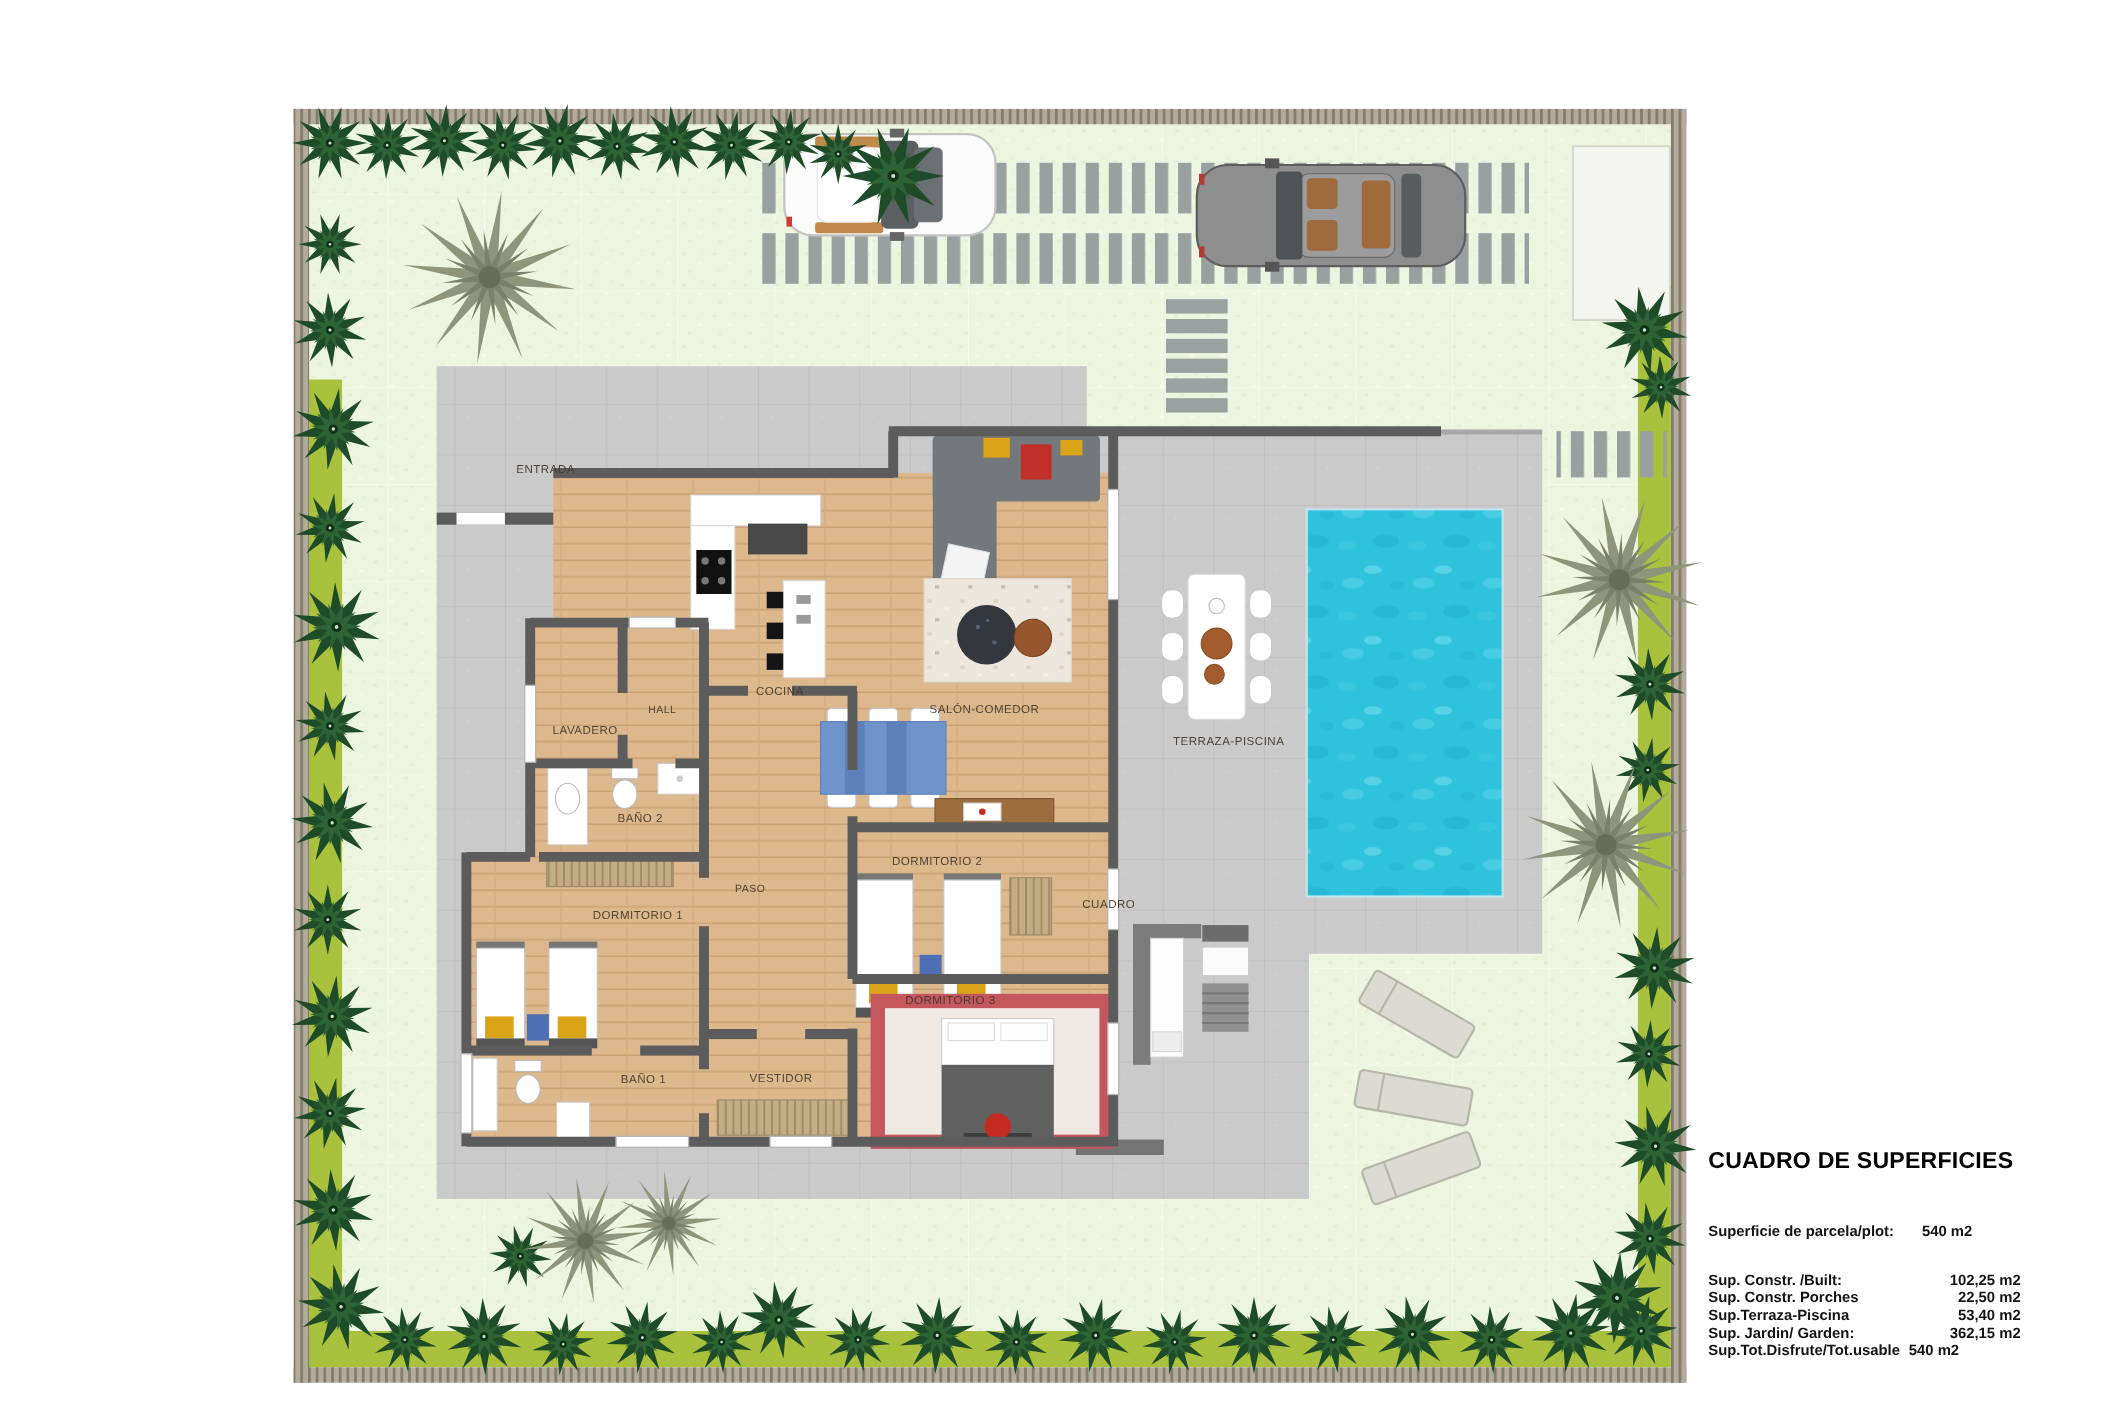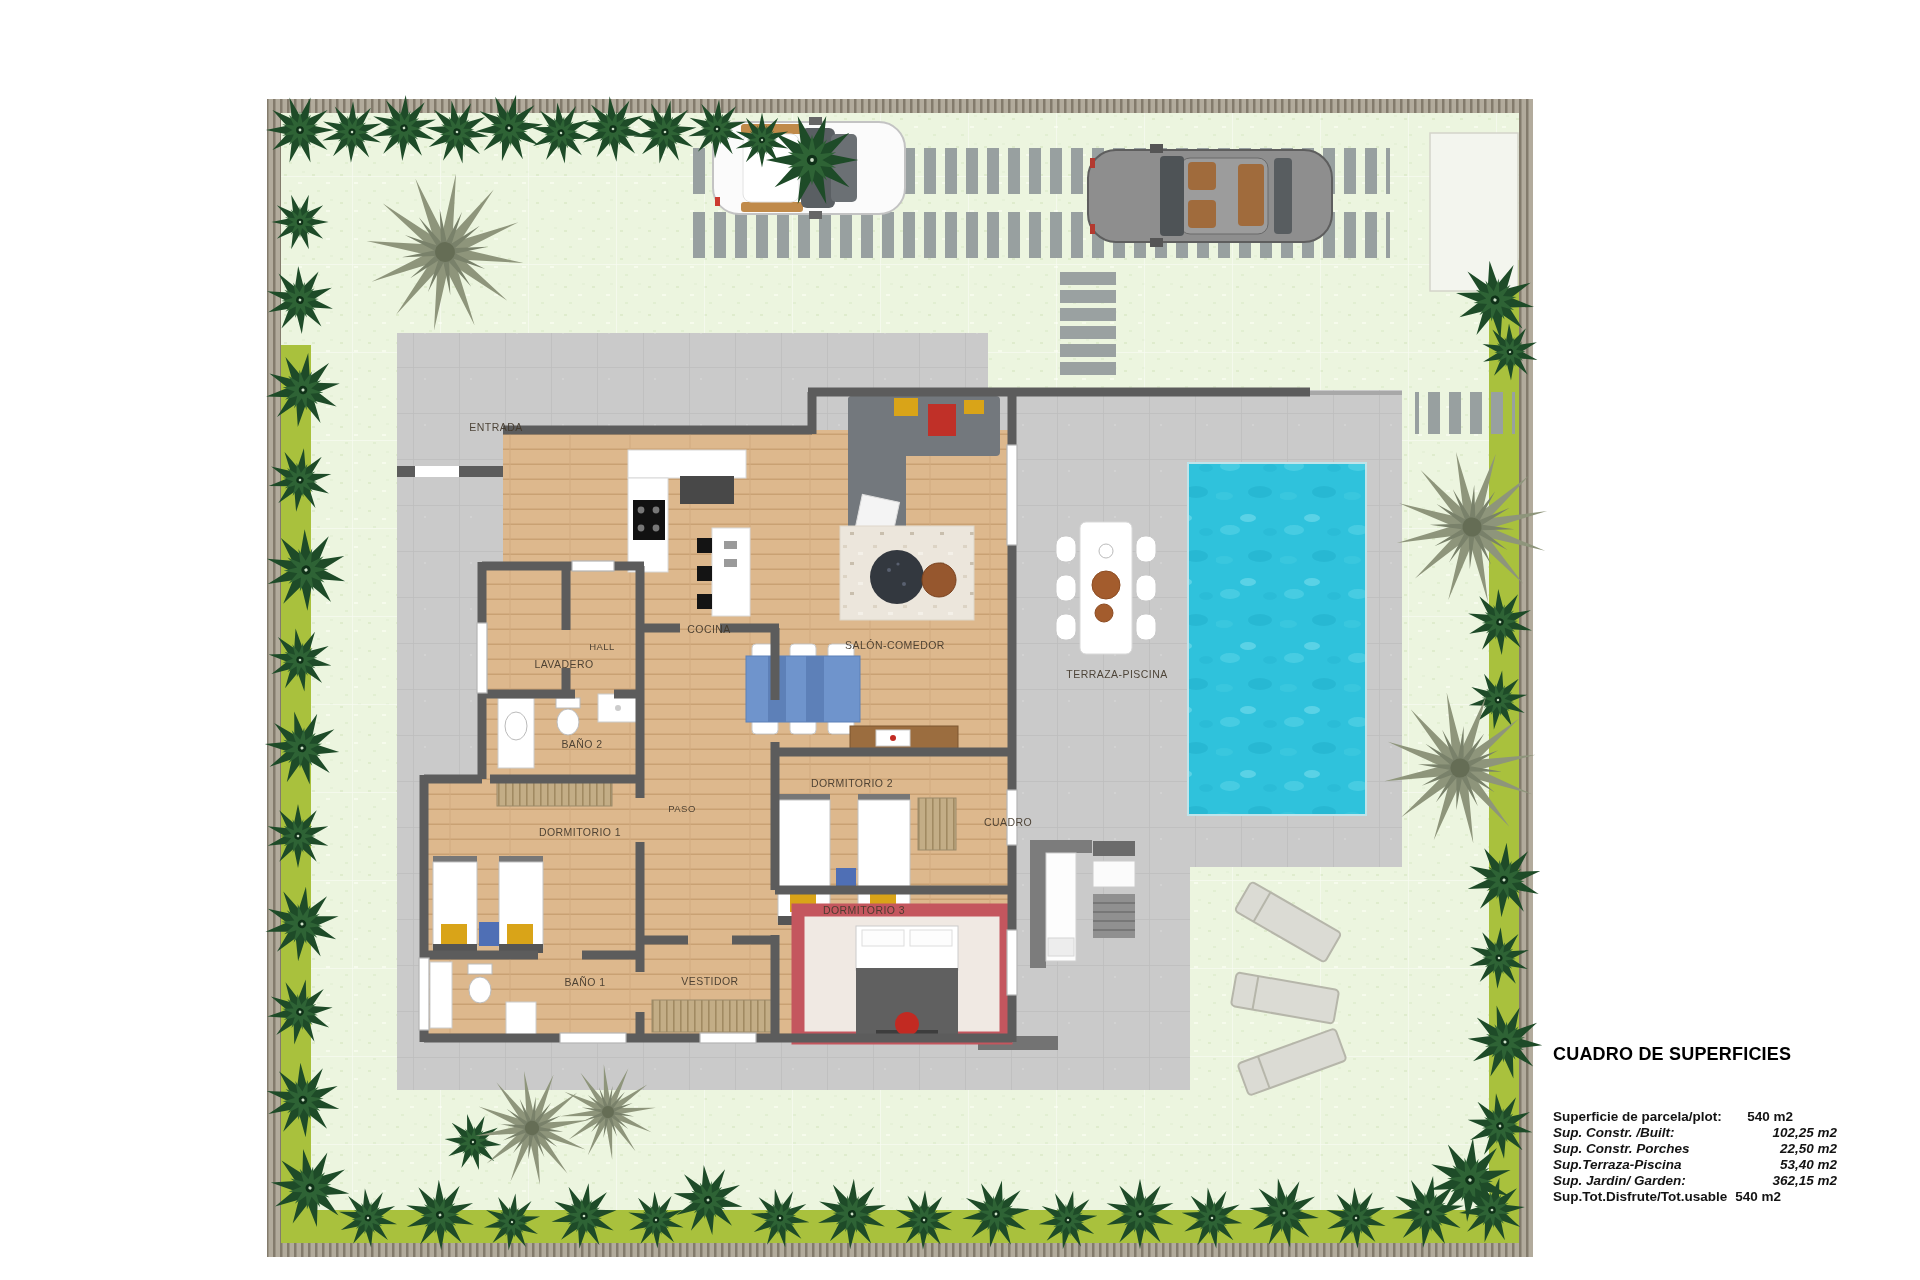--- a/index.html
+++ b/index.html
@@ -6,26 +6,26 @@
   html,body{margin:0;padding:0;background:#fff;}
   .stage{position:relative;width:1920px;height:1280px;background:#ffffff;overflow:hidden;
          font-family:"Liberation Sans",sans-serif;}
   .stage svg{position:absolute;left:0;top:0;}
   .labels{position:absolute;left:0;top:0;width:1920px;height:1280px;pointer-events:none;}
   .rlabel{position:absolute;transform:translate(-50%,-50%);font-size:10.5px;color:#43392c;
           letter-spacing:.45px;white-space:nowrap;opacity:.92;}
   .rlabel.sm{font-size:9.5px;}
   
   .surface{position:absolute;left:1553px;top:1044px;width:284px;color:#131313;font-weight:bold;}
-  .surface .stitle{font-size:18px;letter-spacing:.2px;color:#000;}
+  .surface .stitle{font-size:21px;letter-spacing:.2px;color:#000;}
   .srow{display:flex;justify-content:space-between;font-size:13.5px;line-height:16px;}
   .srow .val{white-space:nowrap;}
   .srow.first{margin-top:44px;}
   .srow.first .val{padding-right:44px;}
-  .rows{font-style:italic;}
+  .rows{margin-top:28px;}
   .srow.total{}
   .srow.total .val{padding-right:56px;}
 </style>
 </head>
 <body>
 
 <div class="stage">
 
 <svg width="1920" height="1280" viewBox="0 0 1920 1280">
   <defs>
@@ -395,21 +395,21 @@
     <use href="#palmG" transform="translate(445,252) rotate(8) scale(3.3)"></use>
     <use href="#palmG" transform="translate(1472,527) rotate(-12) scale(3.2)"></use>
     <use href="#palmG" transform="translate(1460,768) rotate(140) scale(3.2)"></use>
     <use href="#palmG" transform="translate(532,1128) rotate(-8) scale(2.4)"></use>
     <use href="#palmG" transform="translate(608,1112) rotate(25) scale(2.0)"></use>
   </g>
 </svg>
 
 <div class="labels">
   <div class="rlabel" style="left:496px;top:427px">ENTRADA</div>
-  <div class="rlabel" style="left:564px;top:664px">LAVADERO</div>
+  <div class="rlabel" style="left:532px;top:664px">LAVADERO</div>
   <div class="rlabel sm" style="left:602px;top:646px">HALL</div>
   <div class="rlabel" style="left:709px;top:629px">COCINA</div>
   <div class="rlabel" style="left:895px;top:645px">SALÓN-COMEDOR</div>
   <div class="rlabel" style="left:582px;top:744px">BAÑO 2</div>
   <div class="rlabel sm" style="left:682px;top:808px">PASO</div>
   <div class="rlabel" style="left:580px;top:832px">DORMITORIO 1</div>
   <div class="rlabel" style="left:852px;top:783px">DORMITORIO 2</div>
   <div class="rlabel" style="left:864px;top:910px">DORMITORIO 3</div>
   <div class="rlabel" style="left:585px;top:982px">BAÑO 1</div>
   <div class="rlabel" style="left:710px;top:981px">VESTIDOR</div>

